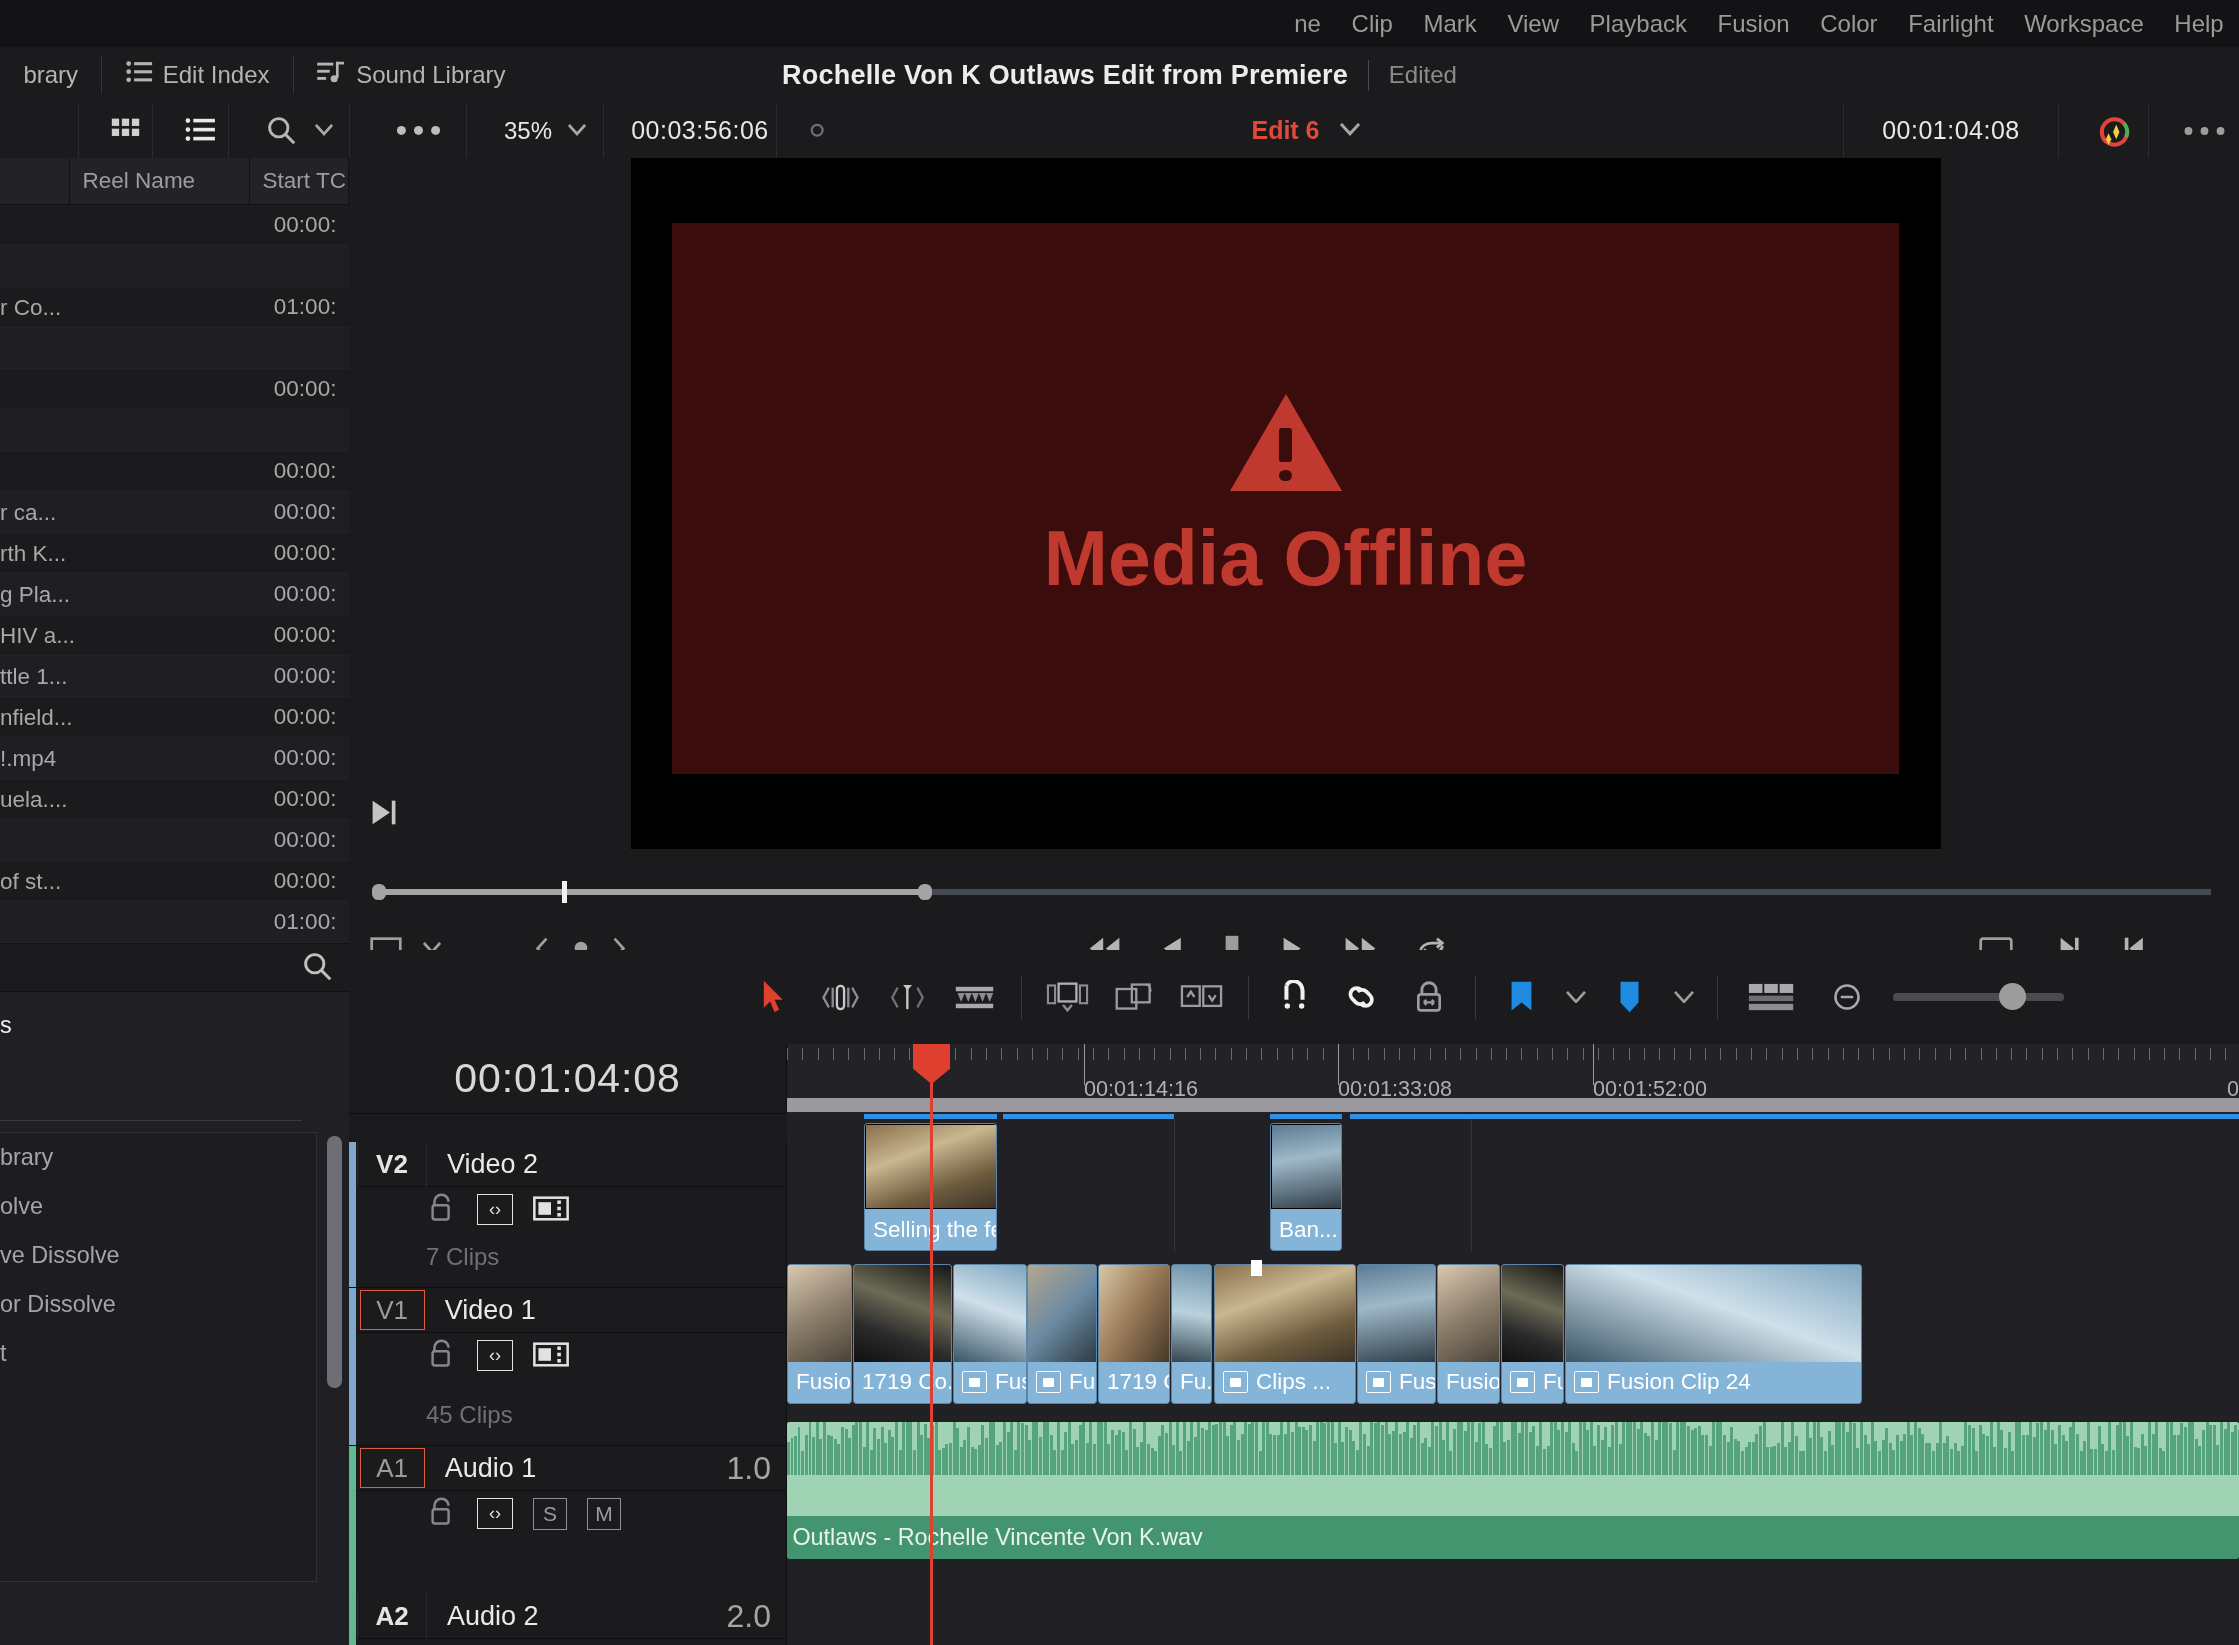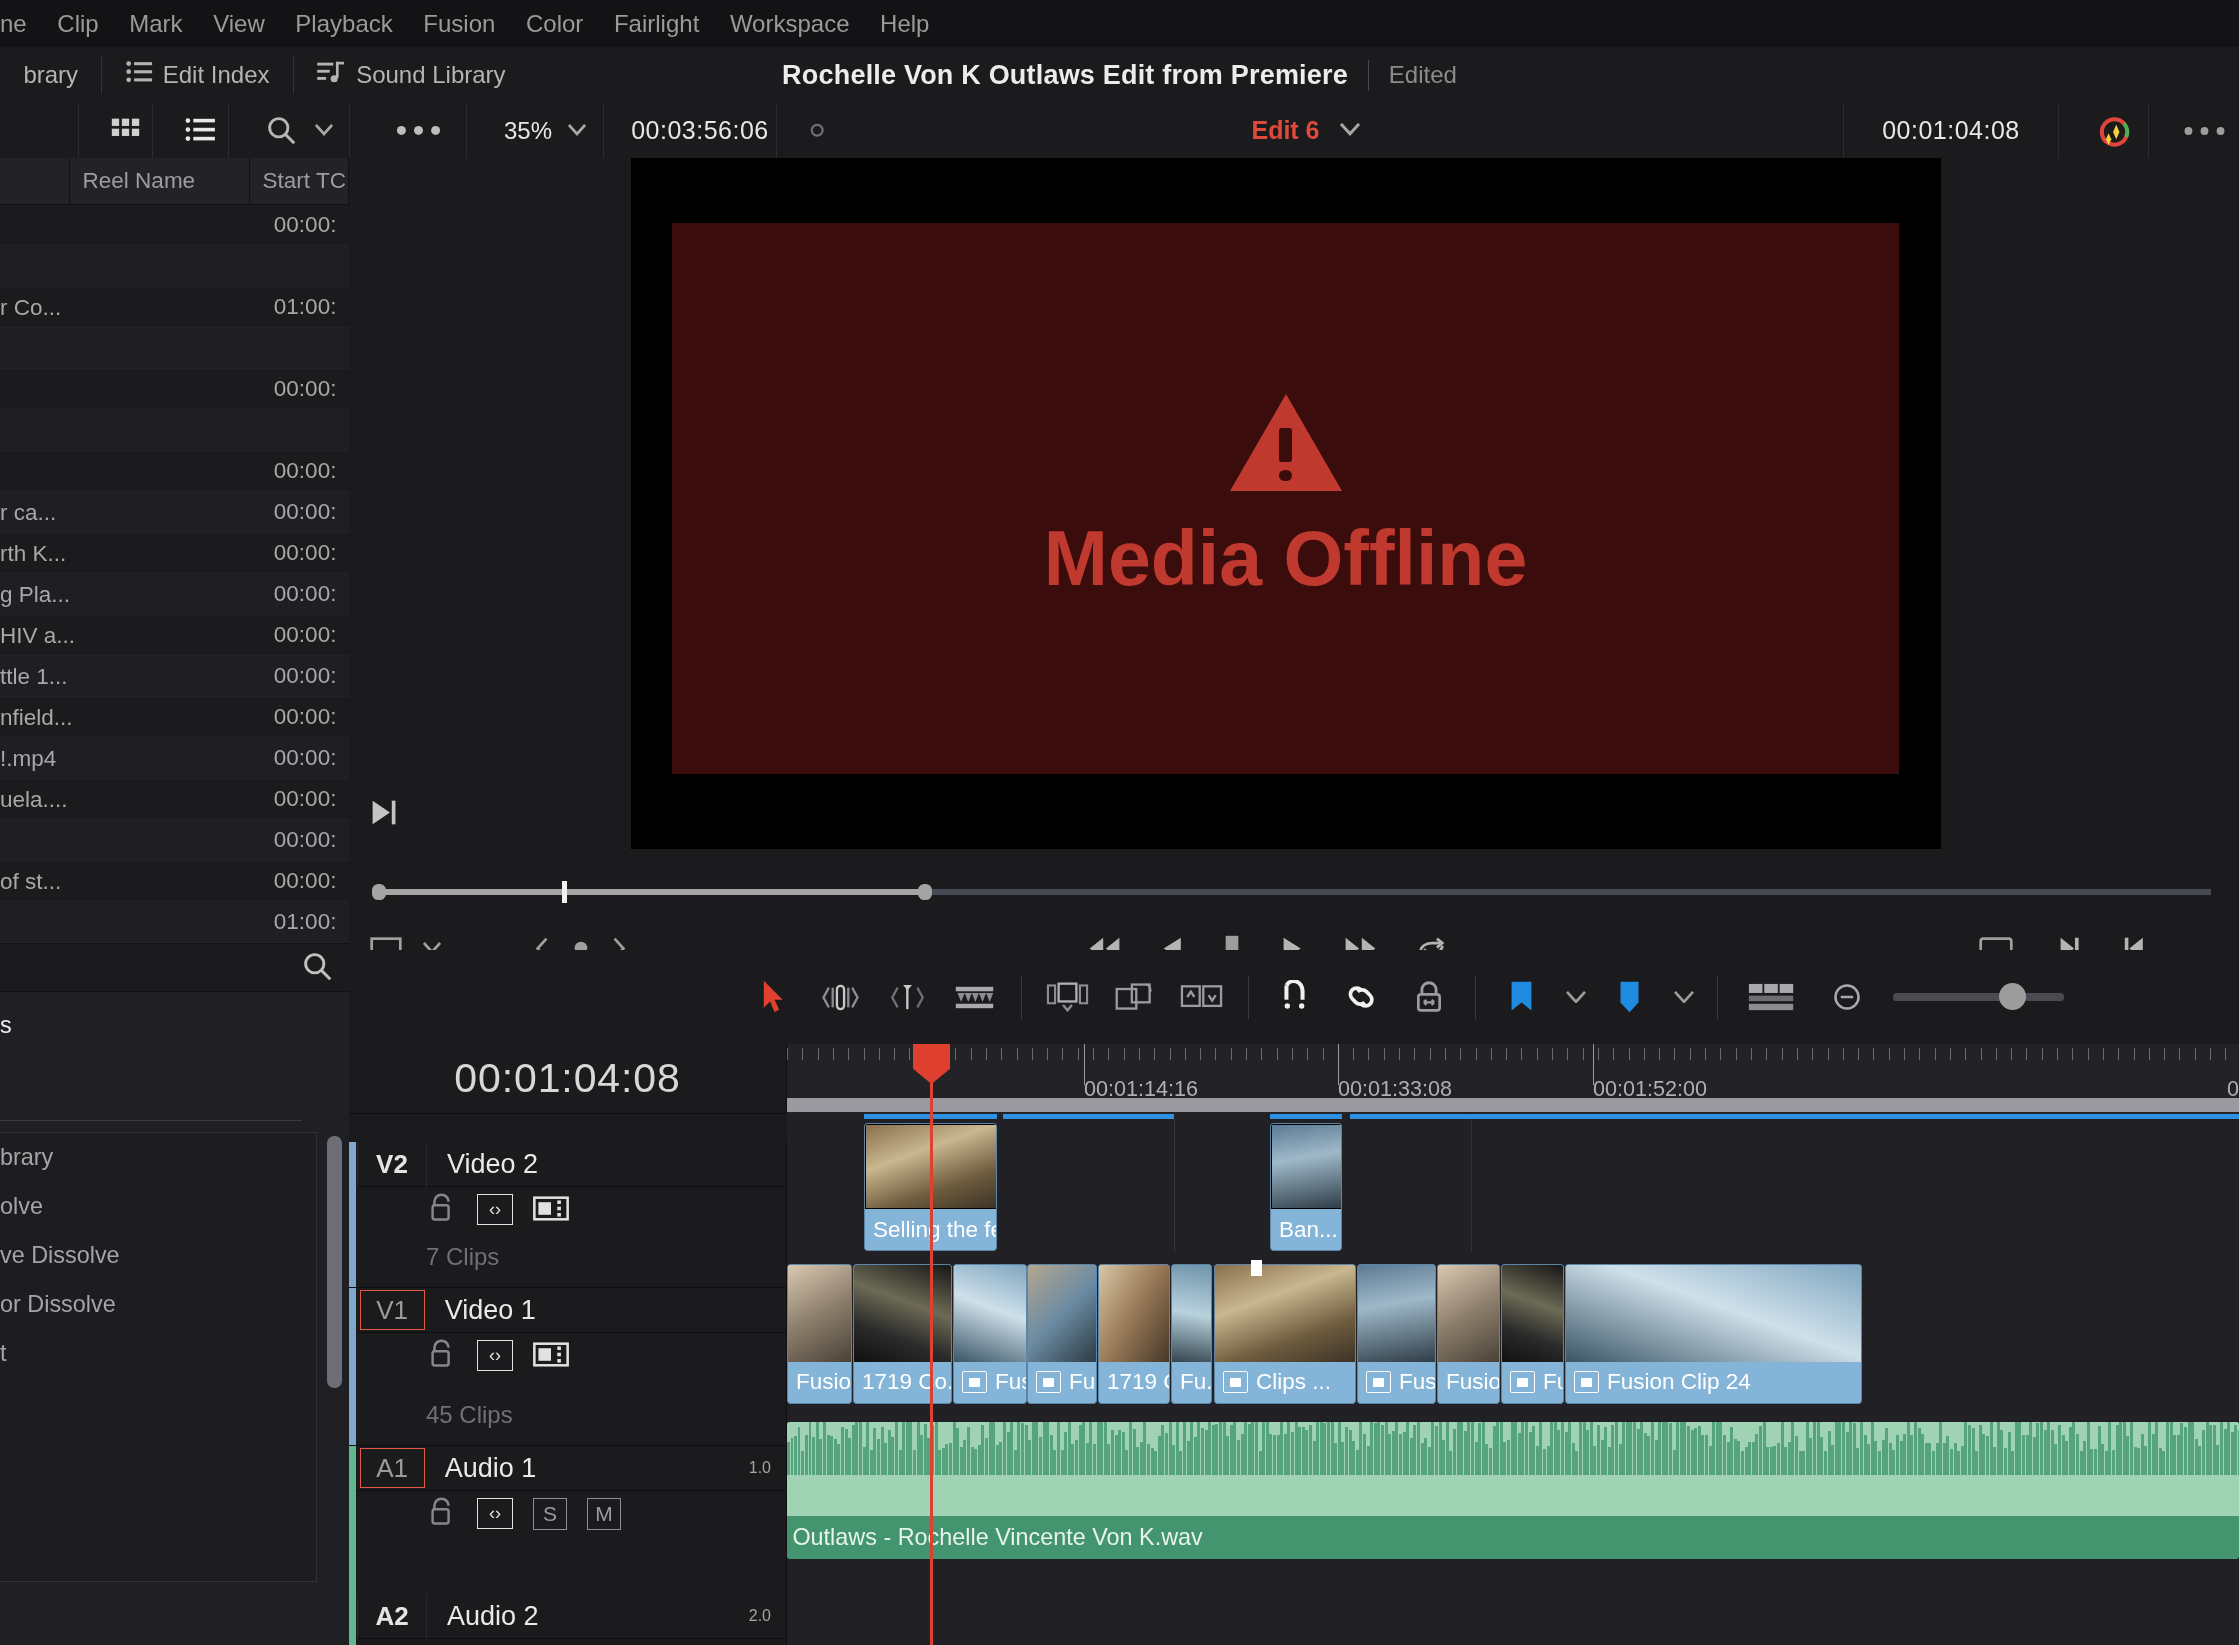--- a/index.html
+++ b/index.html
@@ -9,21 +9,21 @@
     font-family:"Liberation Sans", sans-serif;
     color:#c8c8c8;
     -webkit-font-smoothing:antialiased;
   }
   .app { position:relative; width:2239px; height:1645px; }
 
   
   .menubar {
     position:absolute; left:0; top:0; width:2239px; height:47px;
     background:#131316; display:flex; align-items:center;
-    padding-left:0px; overflow:hidden;
+    padding-left:0px; overflow:hidden;justify-content:flex-end;
   }
   .menu-item {
     font-size:24px; color:#9a9a9a; padding:0 15.3px; line-height:47px;
     white-space:nowrap;
   }
   .menu-item:first-child { padding-left:0; }
 
   
   .titlebar {
     position:absolute; left:0; top:47px; width:2239px; height:56px;
@@ -183,21 +183,21 @@
   }
 
   .track { position:absolute; left:0; width:1890px; }
   .th { position:absolute; left:0; top:0; width:438px; height:100%; background:#1b1b1e; border-bottom:0.9px solid #0e0e10; border-right:0.9px solid #0e0e10;margin-top:28px;}
   .th-colorbar { position:absolute; left:0; top:0; width:7.2px; height:100%; }
   .th-top { position:absolute; left:8px; top:0; width:430px; height:45px; display:flex; align-items:center; border-bottom:0.9px solid #0e0e10;}
   .th-num { width:70px; height:45px; display:flex; align-items:center; justify-content:center;
             font-size:26px; color:#e4e4e4; font-weight:bold; border-right:0.9px solid #2a2a2e; border-left:0.9px solid #2a2a2e;}
   .th-num.sel { border:1.8px solid #e05a45; color:#9b9b9b; font-weight:normal; height:40px; width:65px; margin-left:2.7px;}
   .th-name { font-size:27px; color:#e9e9e9; padding-left:20px; flex:1; }
-  .th-lvl { font-size:16px; color:#a5a5a5; padding-right:16px; }
+  .th-lvl { font-size:32px; color:#a5a5a5; padding-right:16px; }
   .th-ctrls { position:absolute; left:77px; top:50px; display:flex; align-items:center; gap:20px; }
   .ctl-box { width:36px; height:31px; border:1.8px solid #e2e2e2; display:flex; align-items:center; justify-content:center;
              font-size:18px; color:#e2e2e2; }
   .ctl-sq { width:34px; height:32px; border:1.8px solid #8d8d93; display:flex; align-items:center; justify-content:center;
             font-size:21px; color:#9a9aa0; }
   .th-clips { position:absolute; left:77px; bottom:16px; font-size:24px; color:#6f6f76; }
 
   .lane { position:absolute; left:438px; top:0; width:1452px; height:100%; background:#212125; overflow:hidden; }
   .clip {
     position:absolute; background:#84b4d8; border:0.9px solid #5b86a8;

